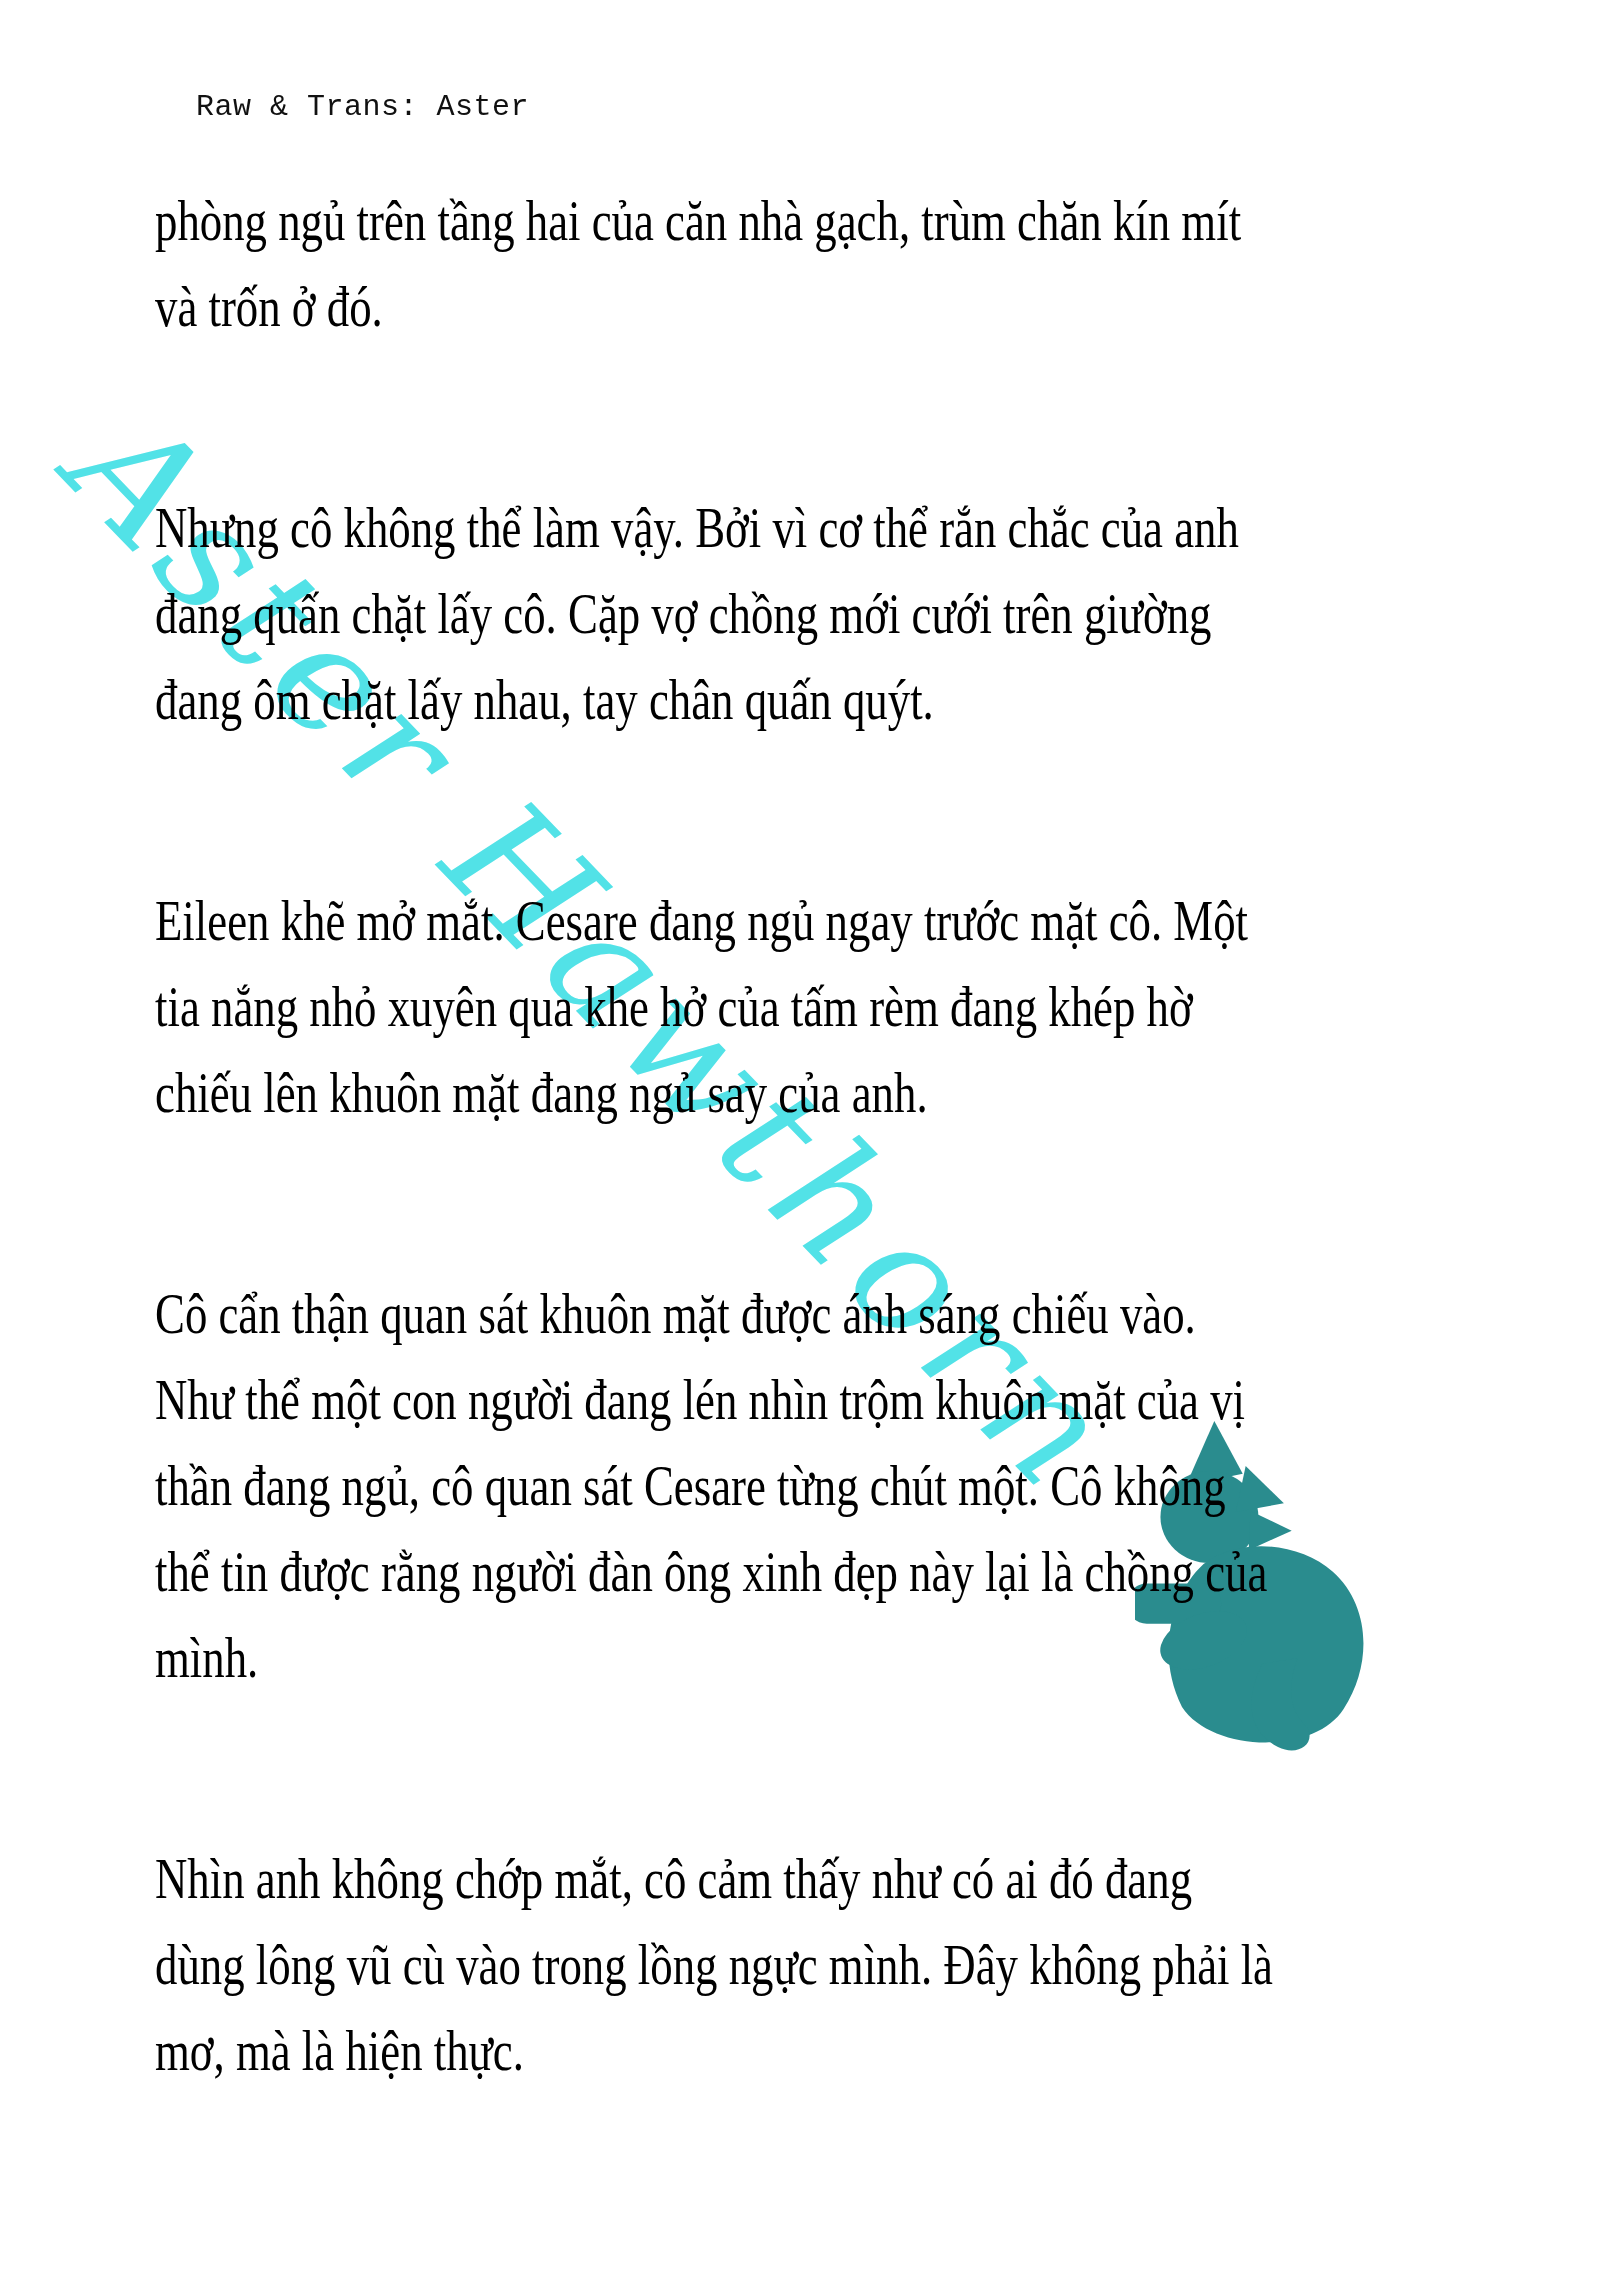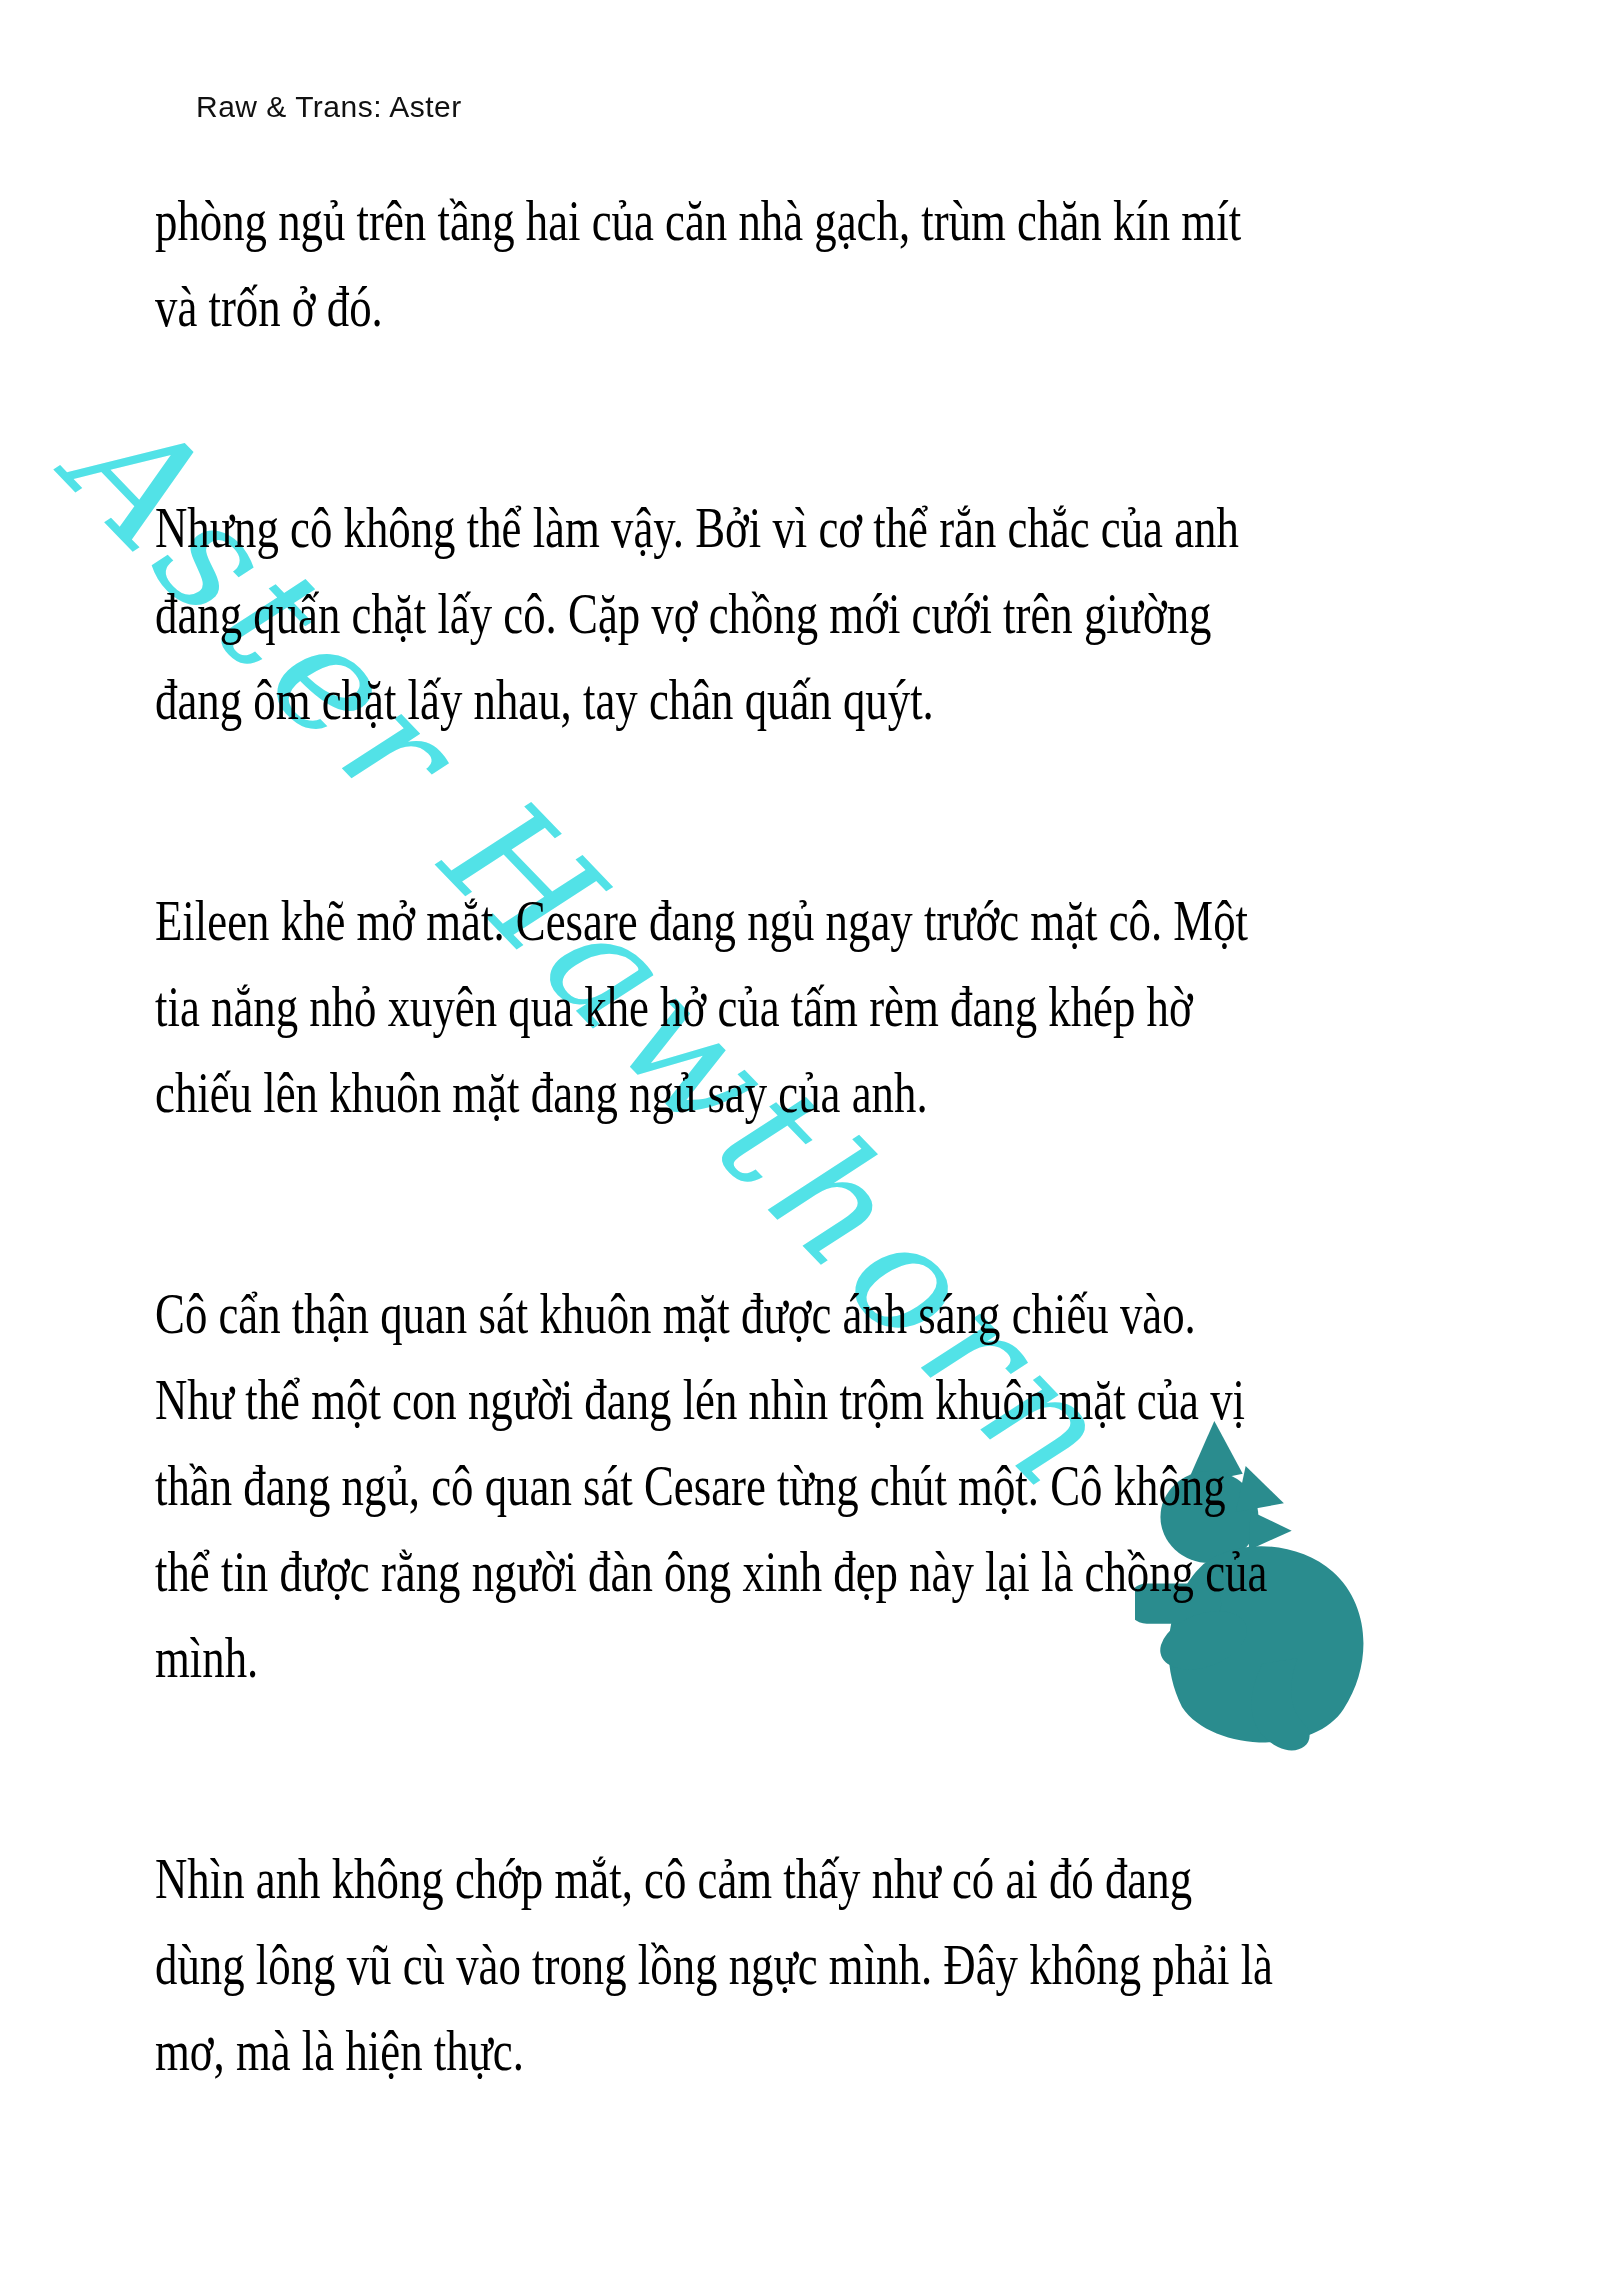--- a/index.html
+++ b/index.html
@@ -16,21 +16,21 @@
   }
   .page {
     position: absolute;
     inset: 0;
     background: #ffffff;
   }
   .credit-header {
     position: absolute;
     left: 196px;
     top: 90px;
-    font-family: Liberation Sans, sans-serif;
+    font-family: Liberation Mono, monospace;
     font-size: 30px;
     letter-spacing: 0.5px;
     color: #111111;
     z-index: 3;
   }
   .watermark {
     position: absolute;
     left: 165px;
     top: 378px;
     transform: rotate(46deg);

